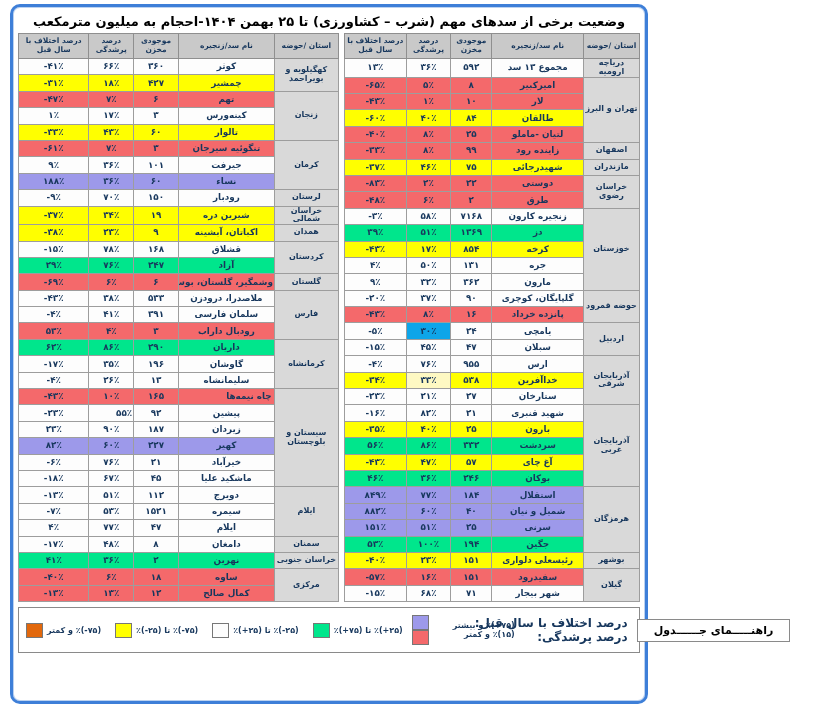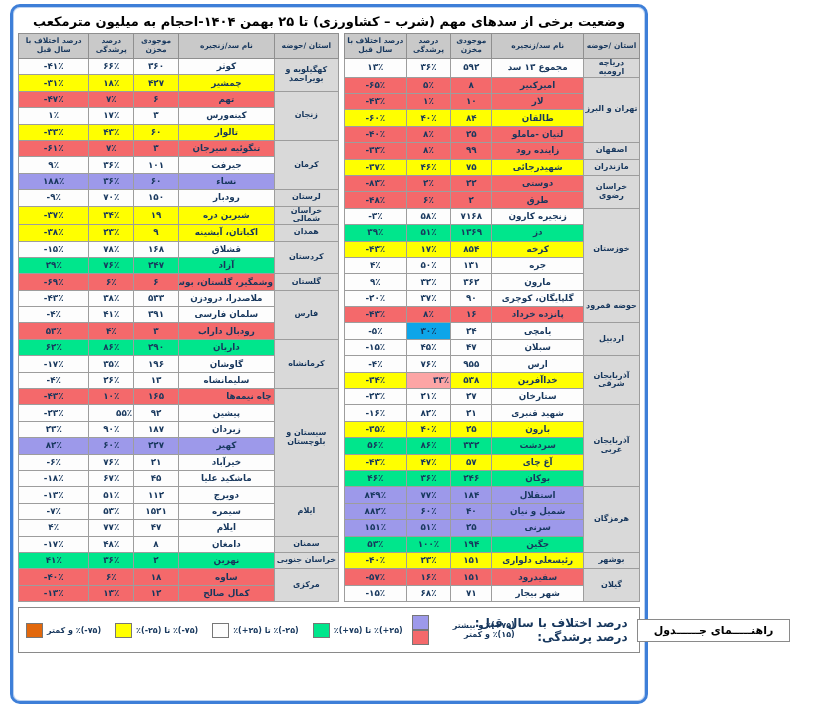--- a/index.html
+++ b/index.html
@@ -171,21 +171,21 @@
           <tr>
             <td class="group" rowspan="3">آذربایجان شرقی</td>
             <td style="background: rgb(253, 253, 253);">ارس</td>
             <td class="num" style="background: rgb(253, 253, 253);">۹۵۵</td>
             <td class="num" style="background: rgb(253, 253, 253);">۷۶٪</td>
             <td class="num" style="background: rgb(253, 253, 253);">-۴٪</td>
           </tr>
           <tr>
             <td style="background: rgb(255, 255, 0);">خداآفرین</td>
             <td class="num" style="background: rgb(255, 255, 0);">۵۳۸</td>
-            <td class="num" style="background: #fca5a5; text-align: right;">۳۳٪</td>
+            <td class="num" style="background: #fef9c3;">۳۳٪</td>
             <td class="num" style="background: rgb(255, 255, 0);">-۳۴٪</td>
           </tr>
           <tr>
             <td style="background: rgb(253, 253, 253);">ستارخان</td>
             <td class="num" style="background: rgb(253, 253, 253);">۲۷</td>
             <td class="num" style="background: rgb(253, 253, 253);">۲۱٪</td>
             <td class="num" style="background: rgb(253, 253, 253);">-۲۳٪</td>
           </tr>
           <tr>
             <td class="group" rowspan="5">آذربایجان غربی</td>

